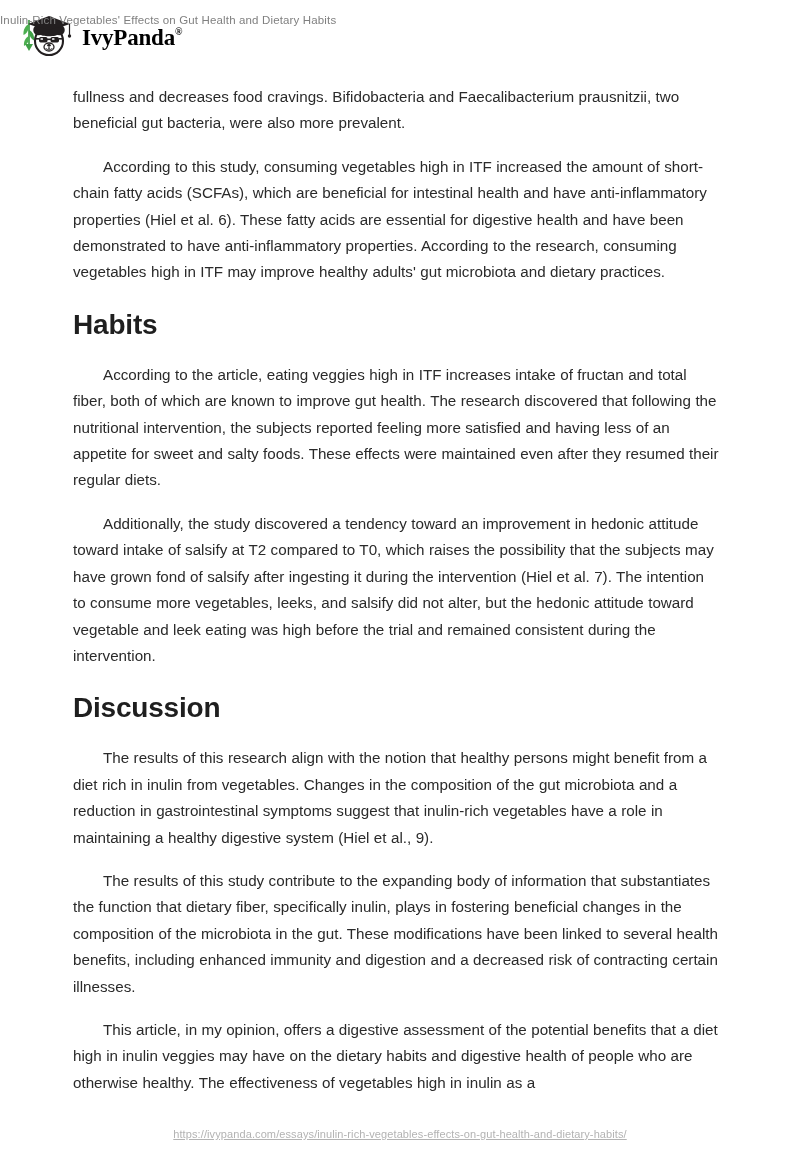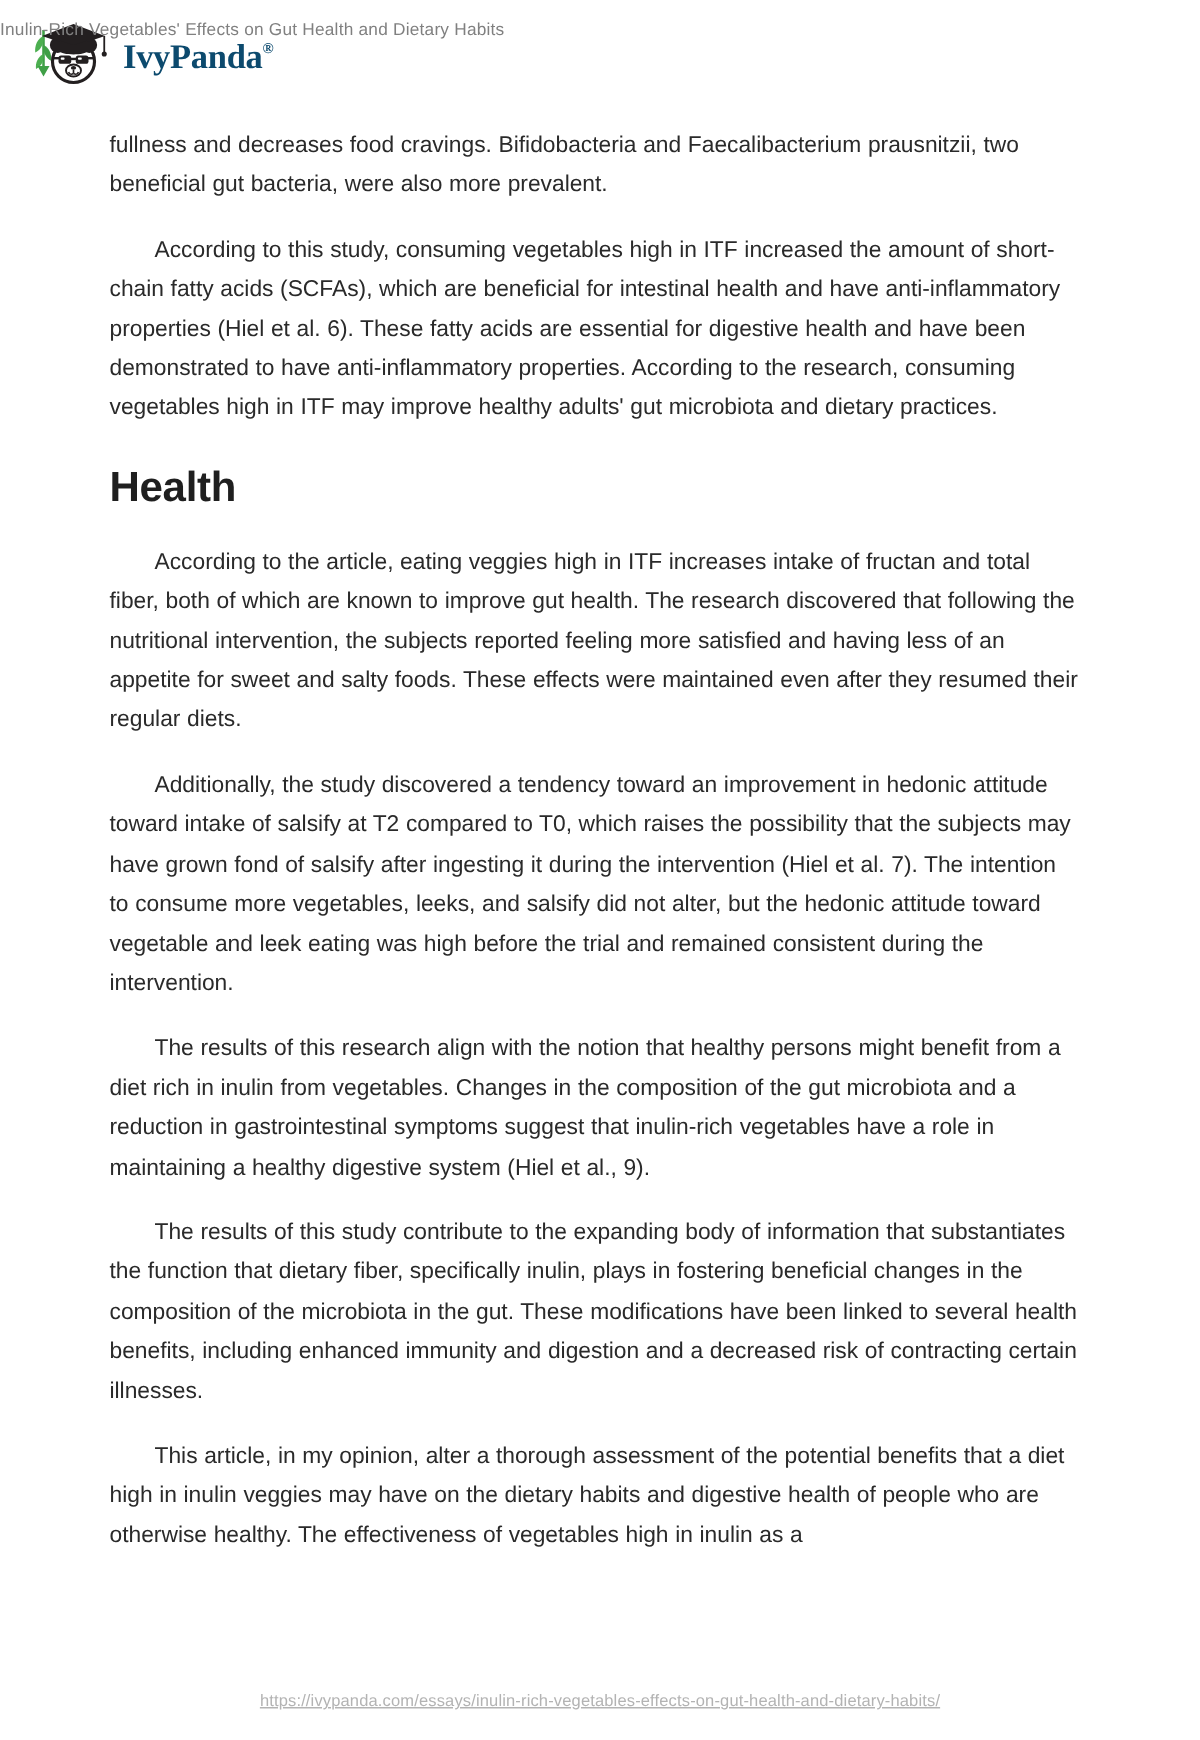--- a/index.html
+++ b/index.html
@@ -50,21 +50,21 @@
     width: 58px;
     height: 46px;
     display: block;
     flex: 0 0 auto;
   }
 
   .brand-wordmark {
     font-family: "Liberation Serif", "DejaVu Serif", serif;
     font-weight: bold;
     font-size: 23px;
-    color: #0c4a6e;
+    color: #000000;
     letter-spacing: -0.2px;
     line-height: 1;
     position: relative;
     top: 1px;
     white-space: nowrap;
   }
   .brand-wordmark .reg {
     font-size: 10px;
     vertical-align: super;
     line-height: 0;
@@ -191,25 +191,26 @@
       </svg>
       <span class="brand-wordmark"><span>IvyPanda</span><span class="reg">®</span></span>
     </div>
 
     <div class="doc-title">Inulin-Rich Vegetables' Effects on Gut Health and Dietary Habits</div>
   </div>
 
   <div class="content" id="content">
       <p class="para no-indent">fullness and decreases food cravings. Bifidobacteria and Faecalibacterium prausnitzii, two beneficial gut bacteria, were also more prevalent.</p>
       <p class="para">According to this study, consuming vegetables high in ITF increased the amount of short-chain fatty acids (SCFAs), which are beneficial for intestinal health and have anti-inflammatory properties (Hiel et al. 6). These fatty acids are essential for digestive health and have been demonstrated to have anti-inflammatory properties. According to the research, consuming vegetables high in ITF may improve healthy adults' gut microbiota and dietary practices.</p>
-      <h2 class="section-heading">Health</h2>
+      <h2 class="section-heading">Habits</h2>
       <p class="para">According to the article, eating veggies high in ITF increases intake of fructan and total fiber, both of which are known to improve gut health. The research discovered that following the nutritional intervention, the subjects reported feeling more satisfied and having less of an appetite for sweet and salty foods. These effects were maintained even after they resumed their regular diets.</p>
       <p class="para">Additionally, the study discovered a tendency toward an improvement in hedonic attitude toward intake of salsify at T2 compared to T0, which raises the possibility that the subjects may have grown fond of salsify after ingesting it during the intervention (Hiel et al. 7). The intention to consume more vegetables, leeks, and salsify did not alter, but the hedonic attitude toward vegetable and leek eating was high before the trial and remained consistent during the intervention.</p>
+      <h2 class="section-heading">Discussion</h2>
       <p class="para">The results of this research align with the notion that healthy persons might benefit from a diet rich in inulin from vegetables. Changes in the composition of the gut microbiota and a reduction in gastrointestinal symptoms suggest that inulin-rich vegetables have a role in maintaining a healthy digestive system (Hiel et al., 9).</p>
       <p class="para">The results of this study contribute to the expanding body of information that substantiates the function that dietary fiber, specifically inulin, plays in fostering beneficial changes in the composition of the microbiota in the gut. These modifications have been linked to several health benefits, including enhanced immunity and digestion and a decreased risk of contracting certain illnesses.</p>
-      <p class="para">This article, in my opinion, alter a thorough assessment of the potential benefits that a diet high in inulin veggies may have on the dietary habits and digestive health of people who are otherwise healthy. The effectiveness of vegetables high in inulin as a</p>
+      <p class="para">This article, in my opinion, offers a digestive assessment of the potential benefits that a diet high in inulin veggies may have on the dietary habits and digestive health of people who are otherwise healthy. The effectiveness of vegetables high in inulin as a</p>
     </div>
 
   <div class="page-footer">
     <a class="footer-url" href="#">https://ivypanda.com/essays/inulin-rich-vegetables-effects-on-gut-health-and-dietary-habits/</a>
   </div>
 
 </div>
 
 </body></html>

